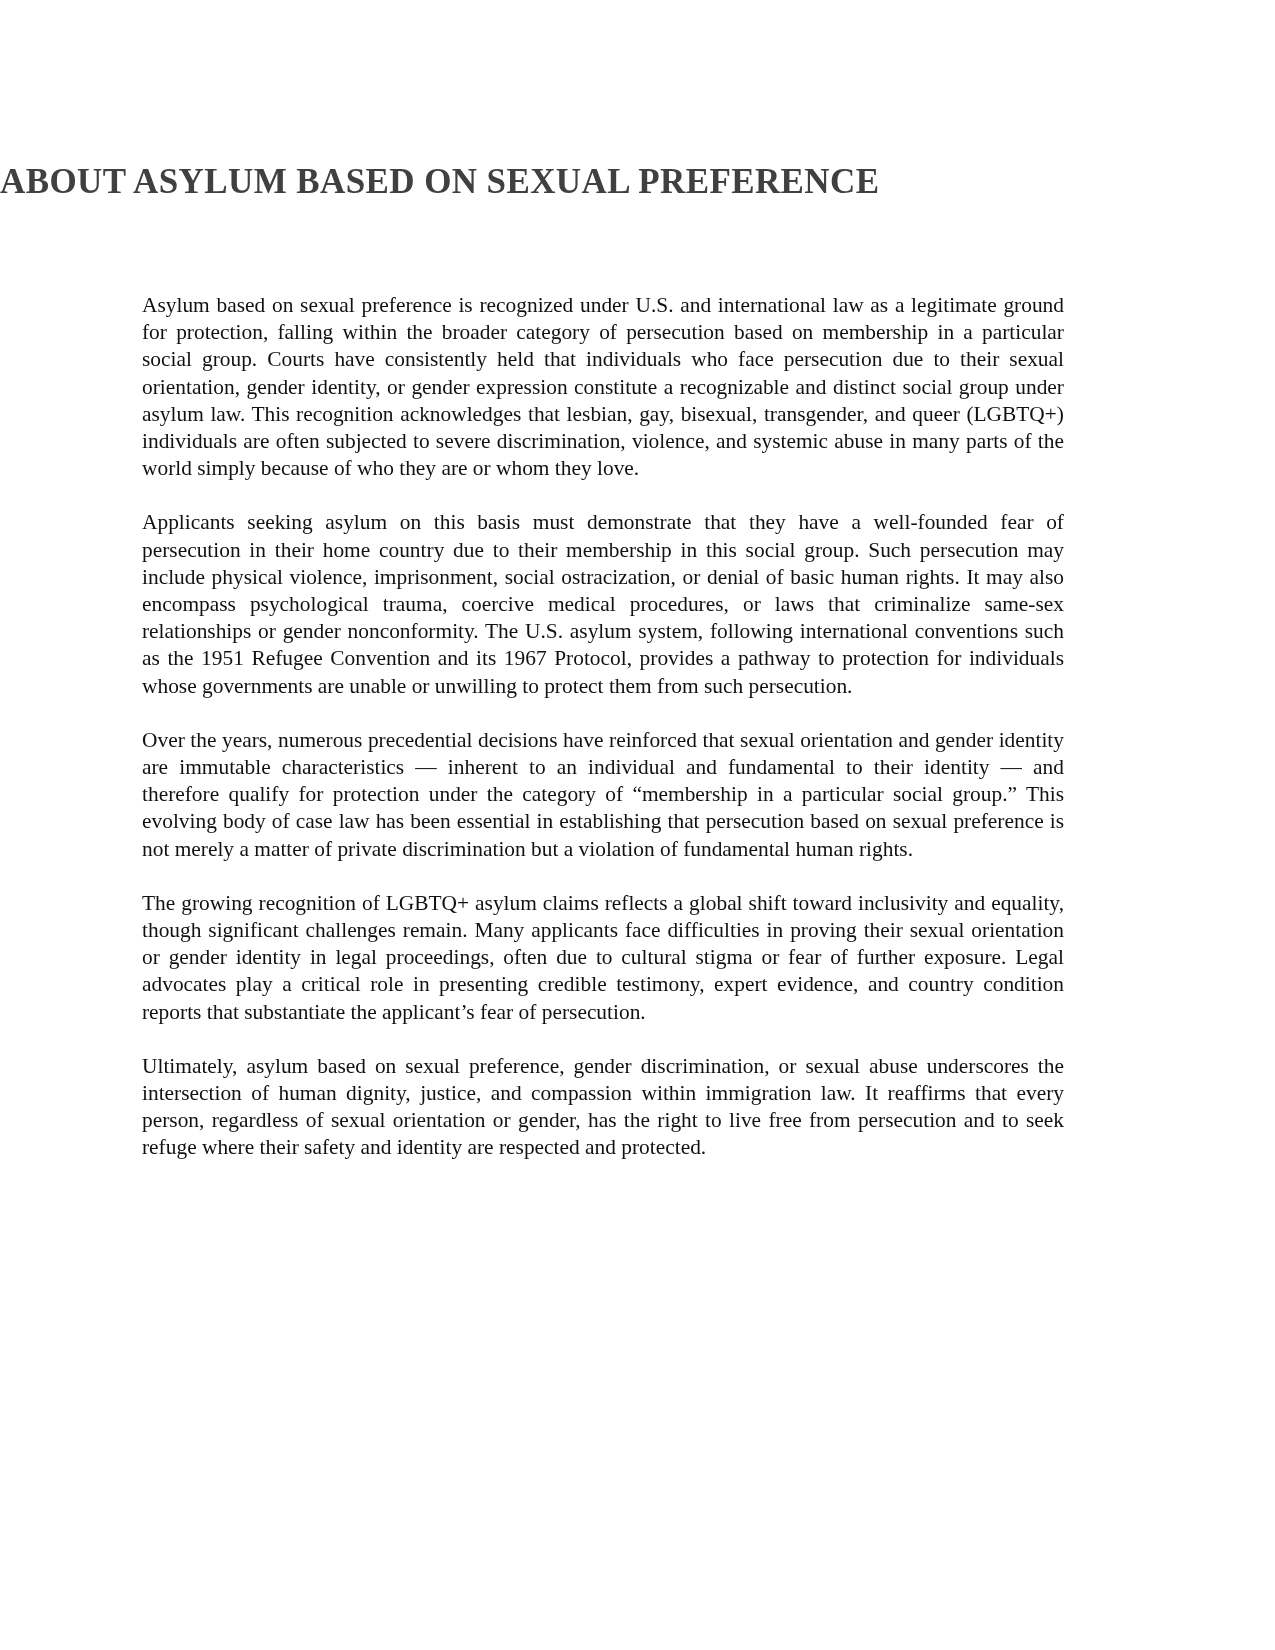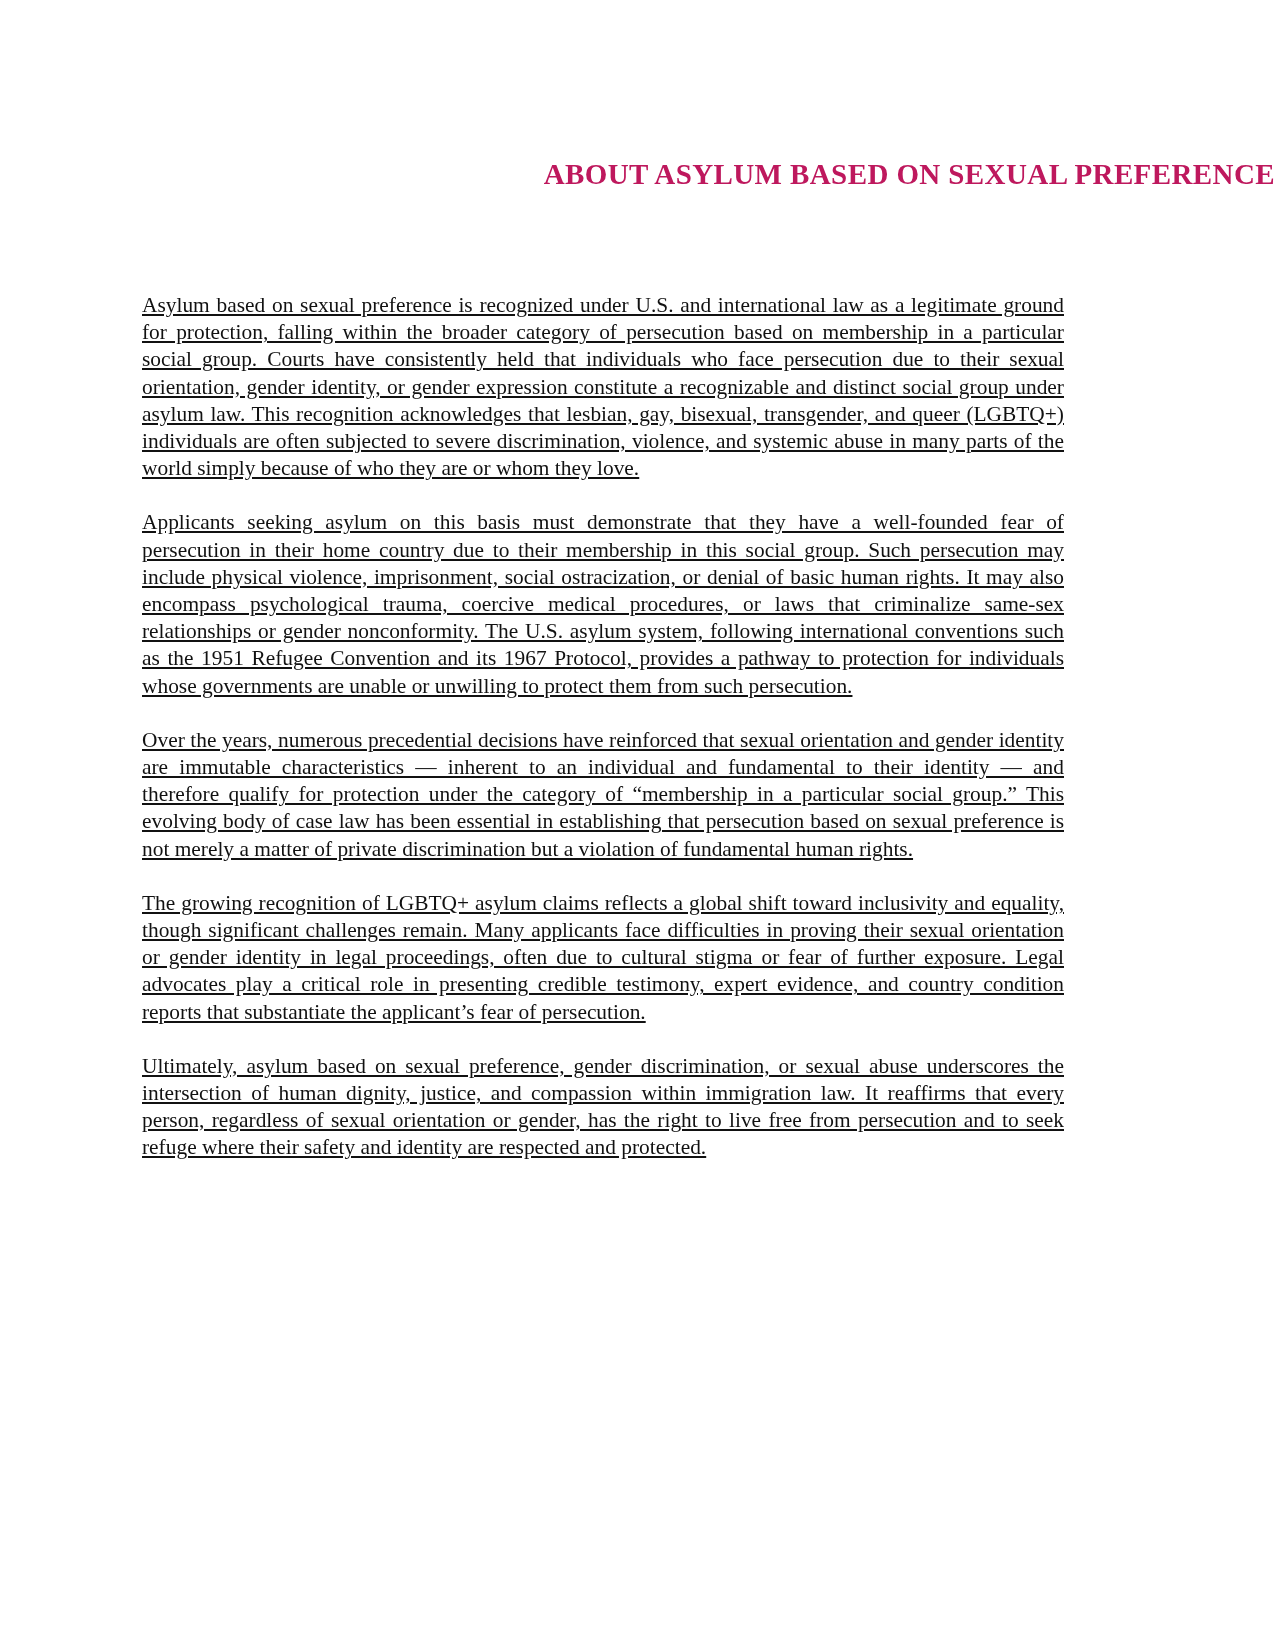--- a/index.html
+++ b/index.html
@@ -20,44 +20,43 @@
     height: 1650px;
     background: #ffffff;
     box-sizing: border-box;
     overflow: hidden;
   }
   .doc-title {
     position: absolute;
     left: 0;
     right: 0;
     top: 138px;
-    text-align: right;
+    text-align: left;
     font-family: "Liberation Serif", "DejaVu Serif", serif;
     font-weight: bold;
-    font-size: 29px;
+    font-size: 35px;
     letter-spacing: 0.4px;
-    color: #be185d;
+    color: #404040;
     line-height: 1.2;
   }
   .body-block {
     position: absolute;
     left: 142px;
     top: 292px;
     width: 930px;
   }
   .para {
     margin: 0 8px 27px 0;
     font-family: "Liberation Serif", "DejaVu Serif", serif;
     font-size: 21.4px;
     line-height: 27.2px;
     text-align: justify;
     text-justify: inter-word;
     color: #111111;
     hyphens: none;
-    text-decoration: underline;
   }
   .para:last-child {
     margin-bottom: 0;
   }
 </style>
 </head>
 <body>
 
 <div class="page">
 

